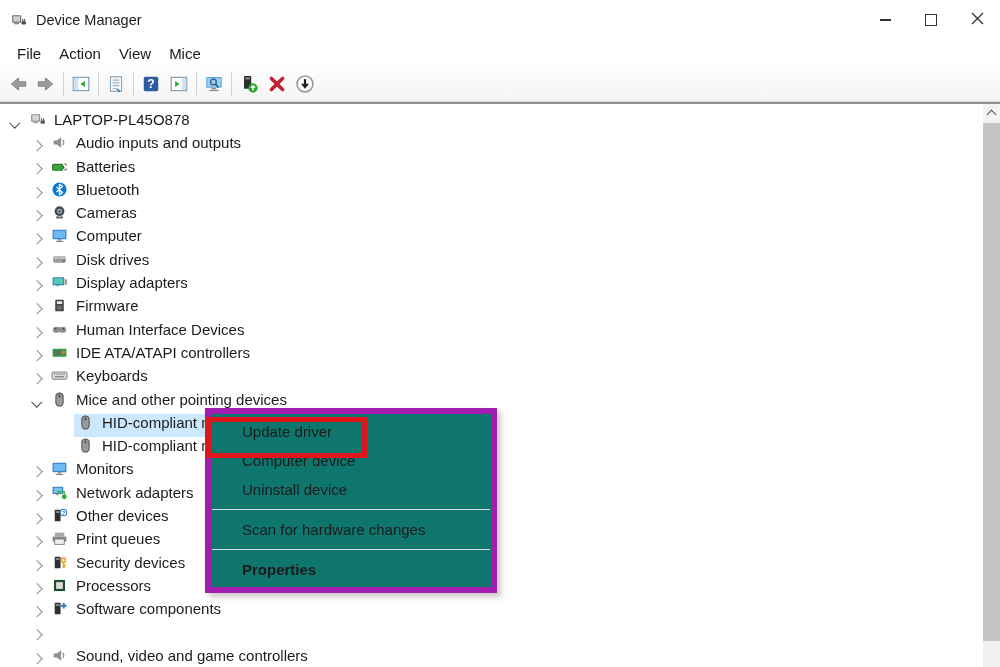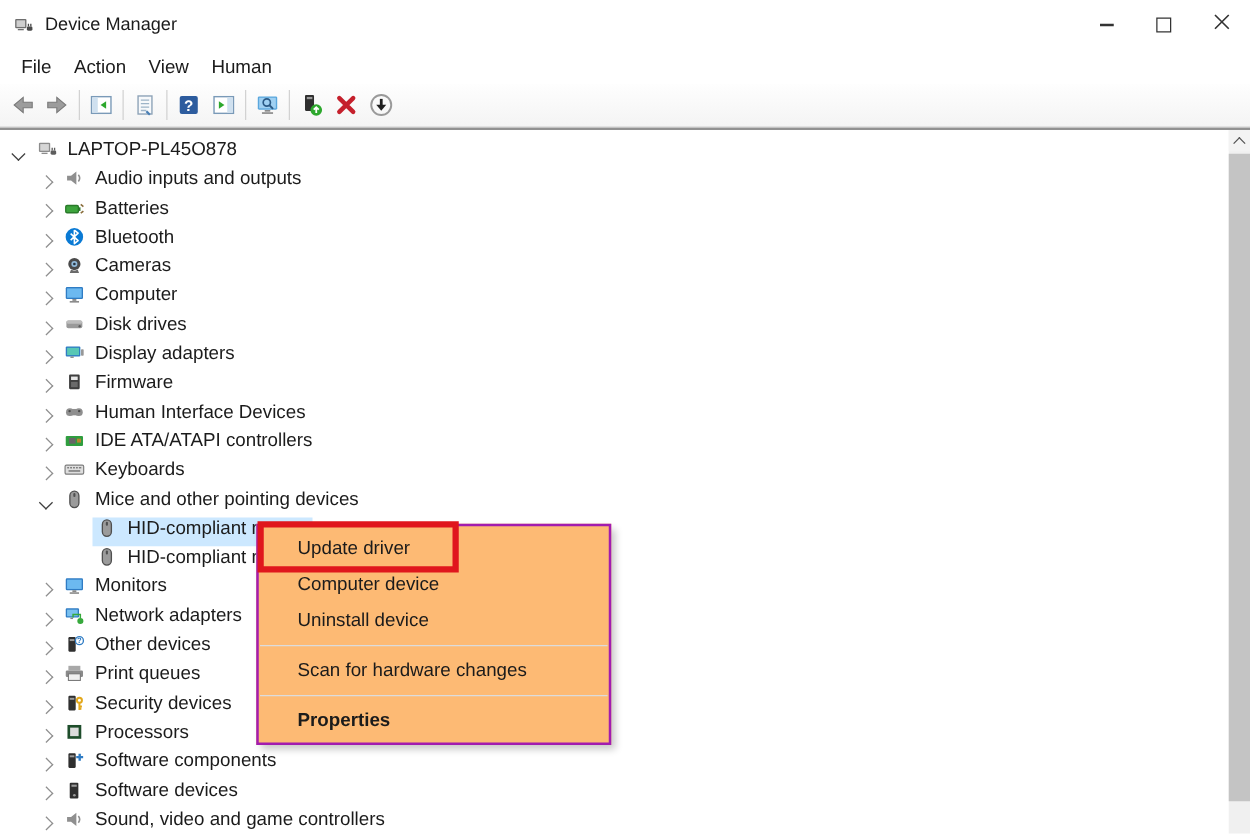--- a/index.html
+++ b/index.html
@@ -42,22 +42,22 @@
   .label{padding-left:1px;}
 
   
   .scrollbar{position:absolute;top:0;right:0;width:17px;height:100%;background:#f0f0f0;}
   .sb-btn{height:17px;display:flex;align-items:center;justify-content:center;background:#f3f3f3;}
   .sb-btn b{width:6px;height:6px;border-right:1.4px solid #505050;border-bottom:1.4px solid #505050;
             transform:rotate(225deg);margin-top:4px;display:block;}
   .sb-thumb{position:absolute;top:19px;left:0;width:17px;height:518px;background:#c4c4c4;}
 
   
-  .context-menu{position:absolute;left:205px;top:419px;width:280px;background:#fdba74;
-                border:2px solid #a21caf;box-shadow:4px 4px 6px rgba(0,0,0,0.22);
+  .context-menu{position:absolute;left:205px;top:408px;width:280px;background:#0f766e;
+                border:6px solid #a21caf;box-shadow:4px 4px 6px rgba(0,0,0,0.22);
                 padding:3px 0;z-index:5;}
   .cm-item{height:29px;line-height:29px;padding-left:31px;font-size:15px;}
   .cm-item.bold{font-weight:bold;}
   .cm-sep{height:1px;background:#dcdcdc;margin:5px 1px;}
 
   
   .red-box{position:absolute;left:206px;top:417px;width:151px;height:31px;
            border:5px solid #e0161d;z-index:8;}
 </style>
 </head>
@@ -88,21 +88,21 @@
               <path d="M1 1 L12 12 M12 1 L1 12" stroke="#333" stroke-width="1.3"></path>
             </svg></span>
         </span>
     </div>
   </div>
 
   <div class="menubar" id="menubar">
       <div class="menu-item">File</div>
       <div class="menu-item">Action</div>
       <div class="menu-item">View</div>
-      <div class="menu-item">Human</div>
+      <div class="menu-item">Mice</div>
     </div>
 
   <div class="toolbar" id="toolbar">
       <button class="tb-btn" style="border: none; background: transparent; padding: 0px;">
         <span>
           <svg viewBox="0 0 18 18">
             <path d="M9.5 3.5 L3 9 L9.5 14.5 V11 H16 V7 H9.5 Z" fill="#9c9c9c" stroke="#7a7a7a" stroke-width="0.8"></path>
           </svg>
         </span>
       </button>
@@ -530,30 +530,20 @@
                 <path d="M12 2.8 V8 M9.4 5.4 H14.6" stroke="#2f7cc4" stroke-width="1.8"></path>
               </svg>
             </span>
             <span class="label">Software components</span>
           </span>
         </div>
         <div class="tree-row lvl1">
           <span class="chev collapsed">
             <b></b>
           </span>
-          <span class="row-inner">
-            <span class="t-icon">
-              <svg viewBox="0 0 16 16">
-                <rect x="4.5" y="2" width="6.5" height="12" rx="0.8" fill="#2f2f2f"></rect>
-                <rect x="5.8" y="3.5" width="4" height="1.6" fill="#9a9a9a"></rect>
-                <circle cx="8" cy="11.5" r="1" fill="#9a9a9a"></circle>
-              </svg>
-            </span>
-            <span class="label">Software devices</span>
-          </span>
         </div>
         <div class="tree-row lvl1">
           <span class="chev collapsed">
             <b></b>
           </span>
           <span class="row-inner">
             <span class="t-icon">
               <svg viewBox="0 0 16 16">
                 <path d="M2.5 6.2 H5.5 L9.5 3 V13 L5.5 9.8 H2.5 Z" fill="#8f8f8f"></path>
                 <path d="M11 5.5 q2 2.5 0 5" stroke="#8f8f8f" fill="none" stroke-width="1.2"></path>

